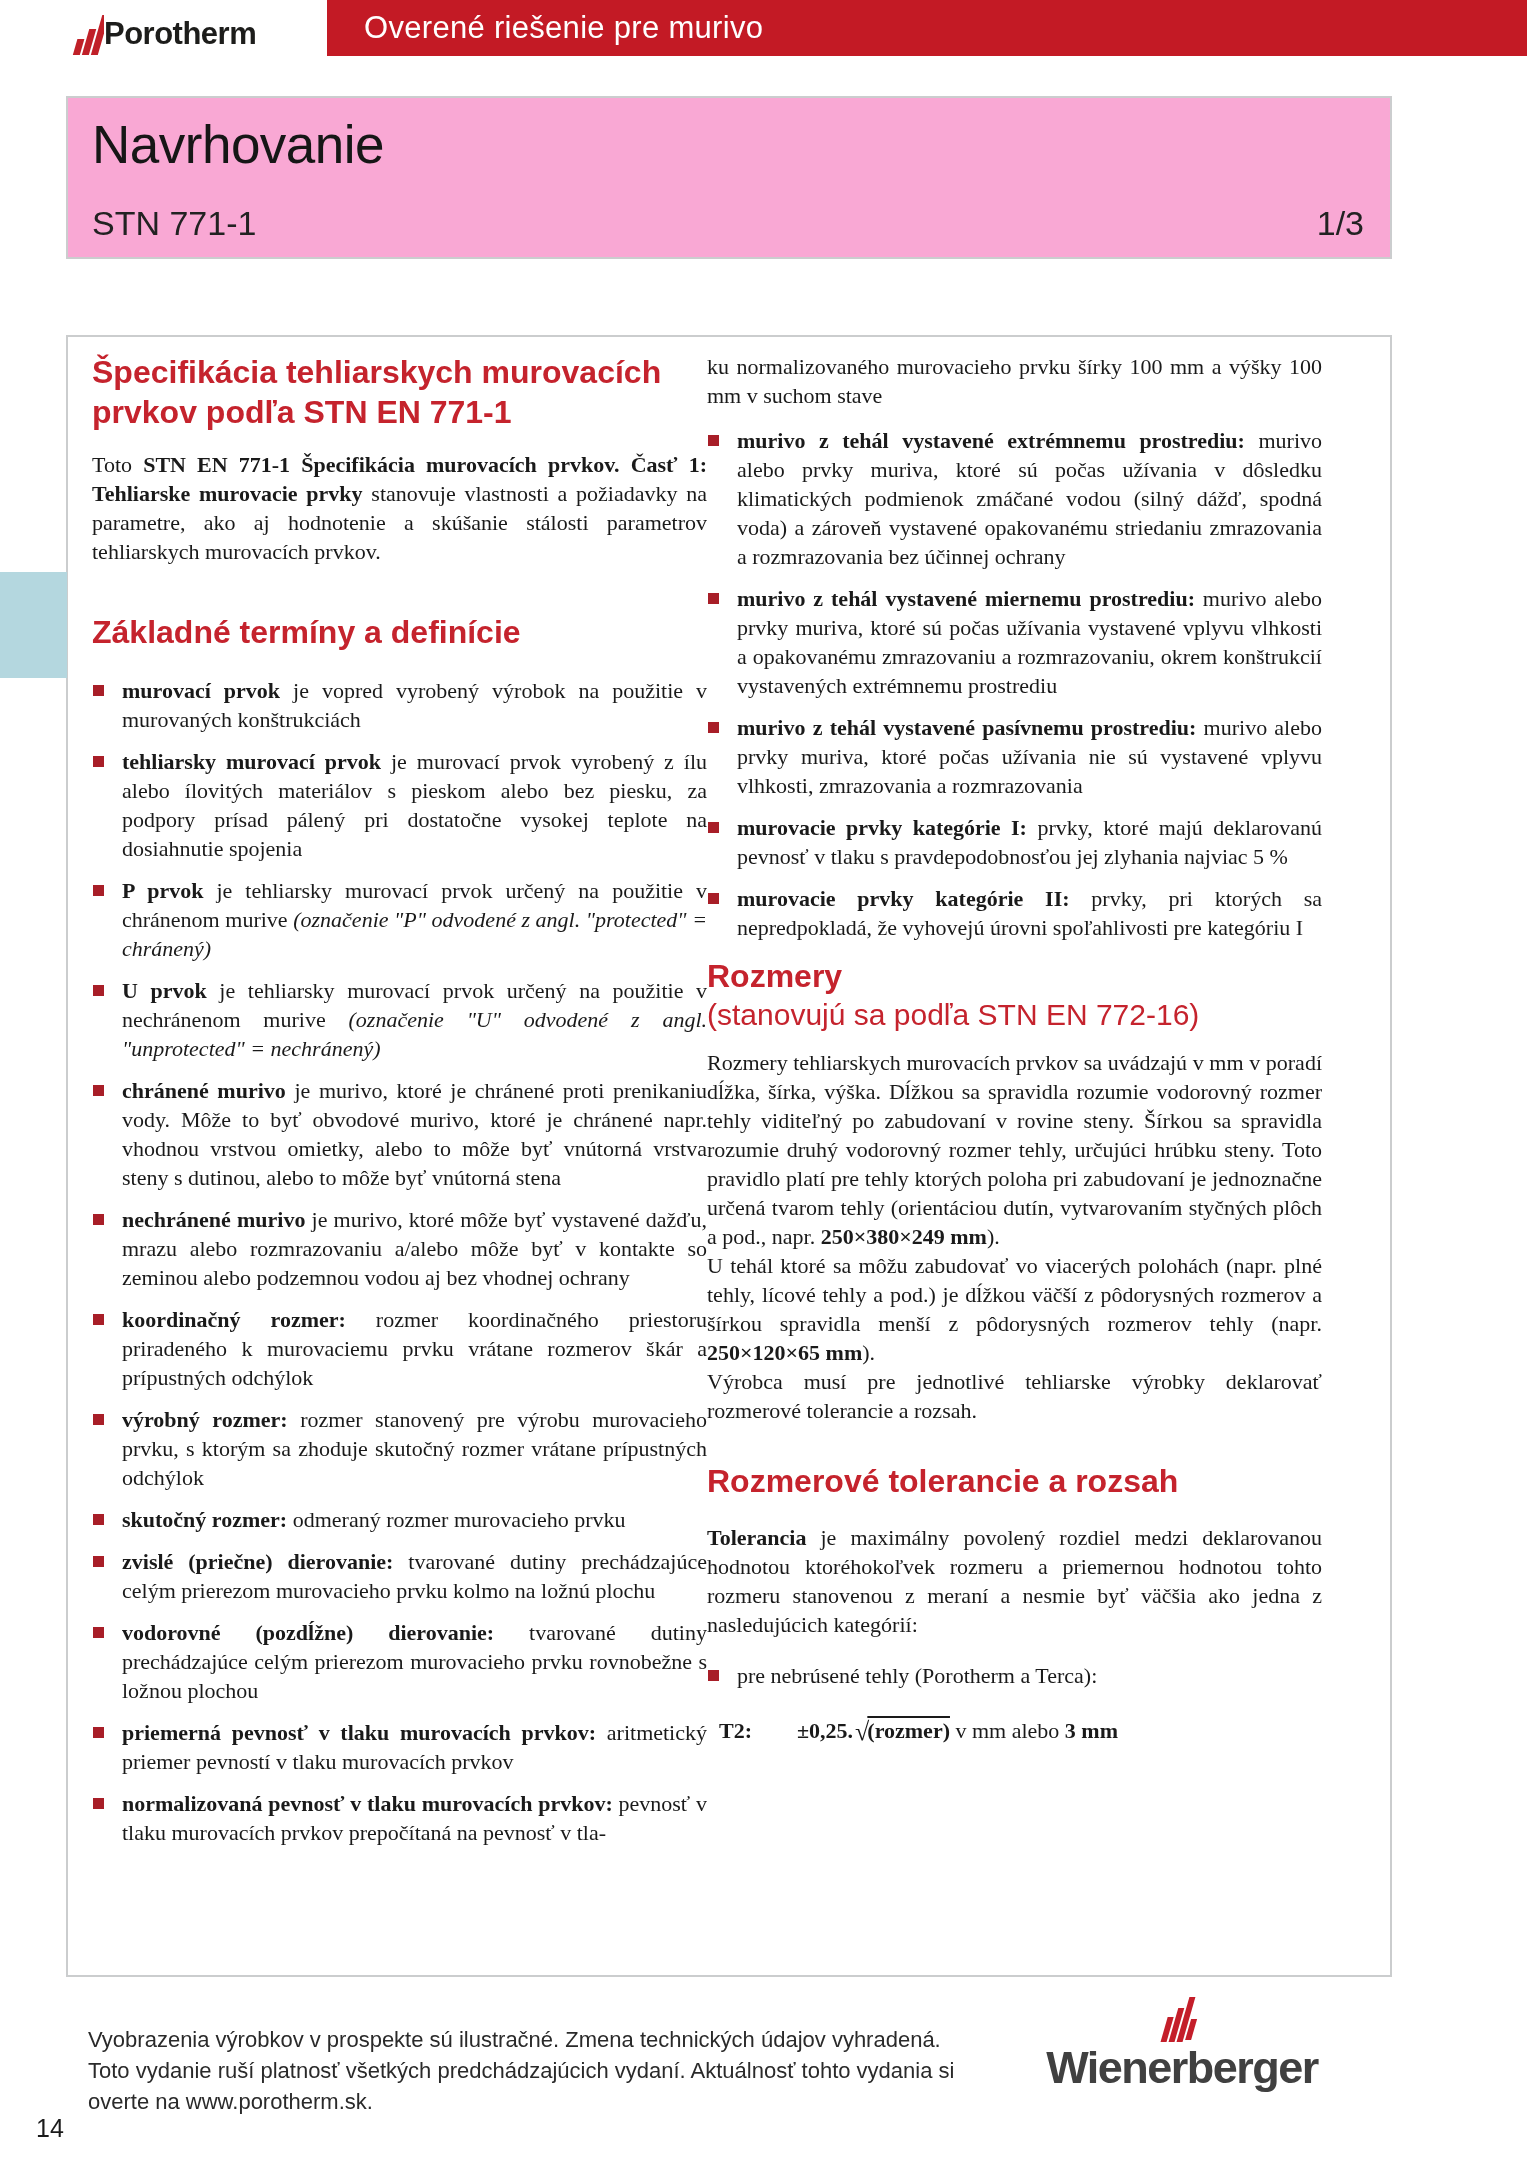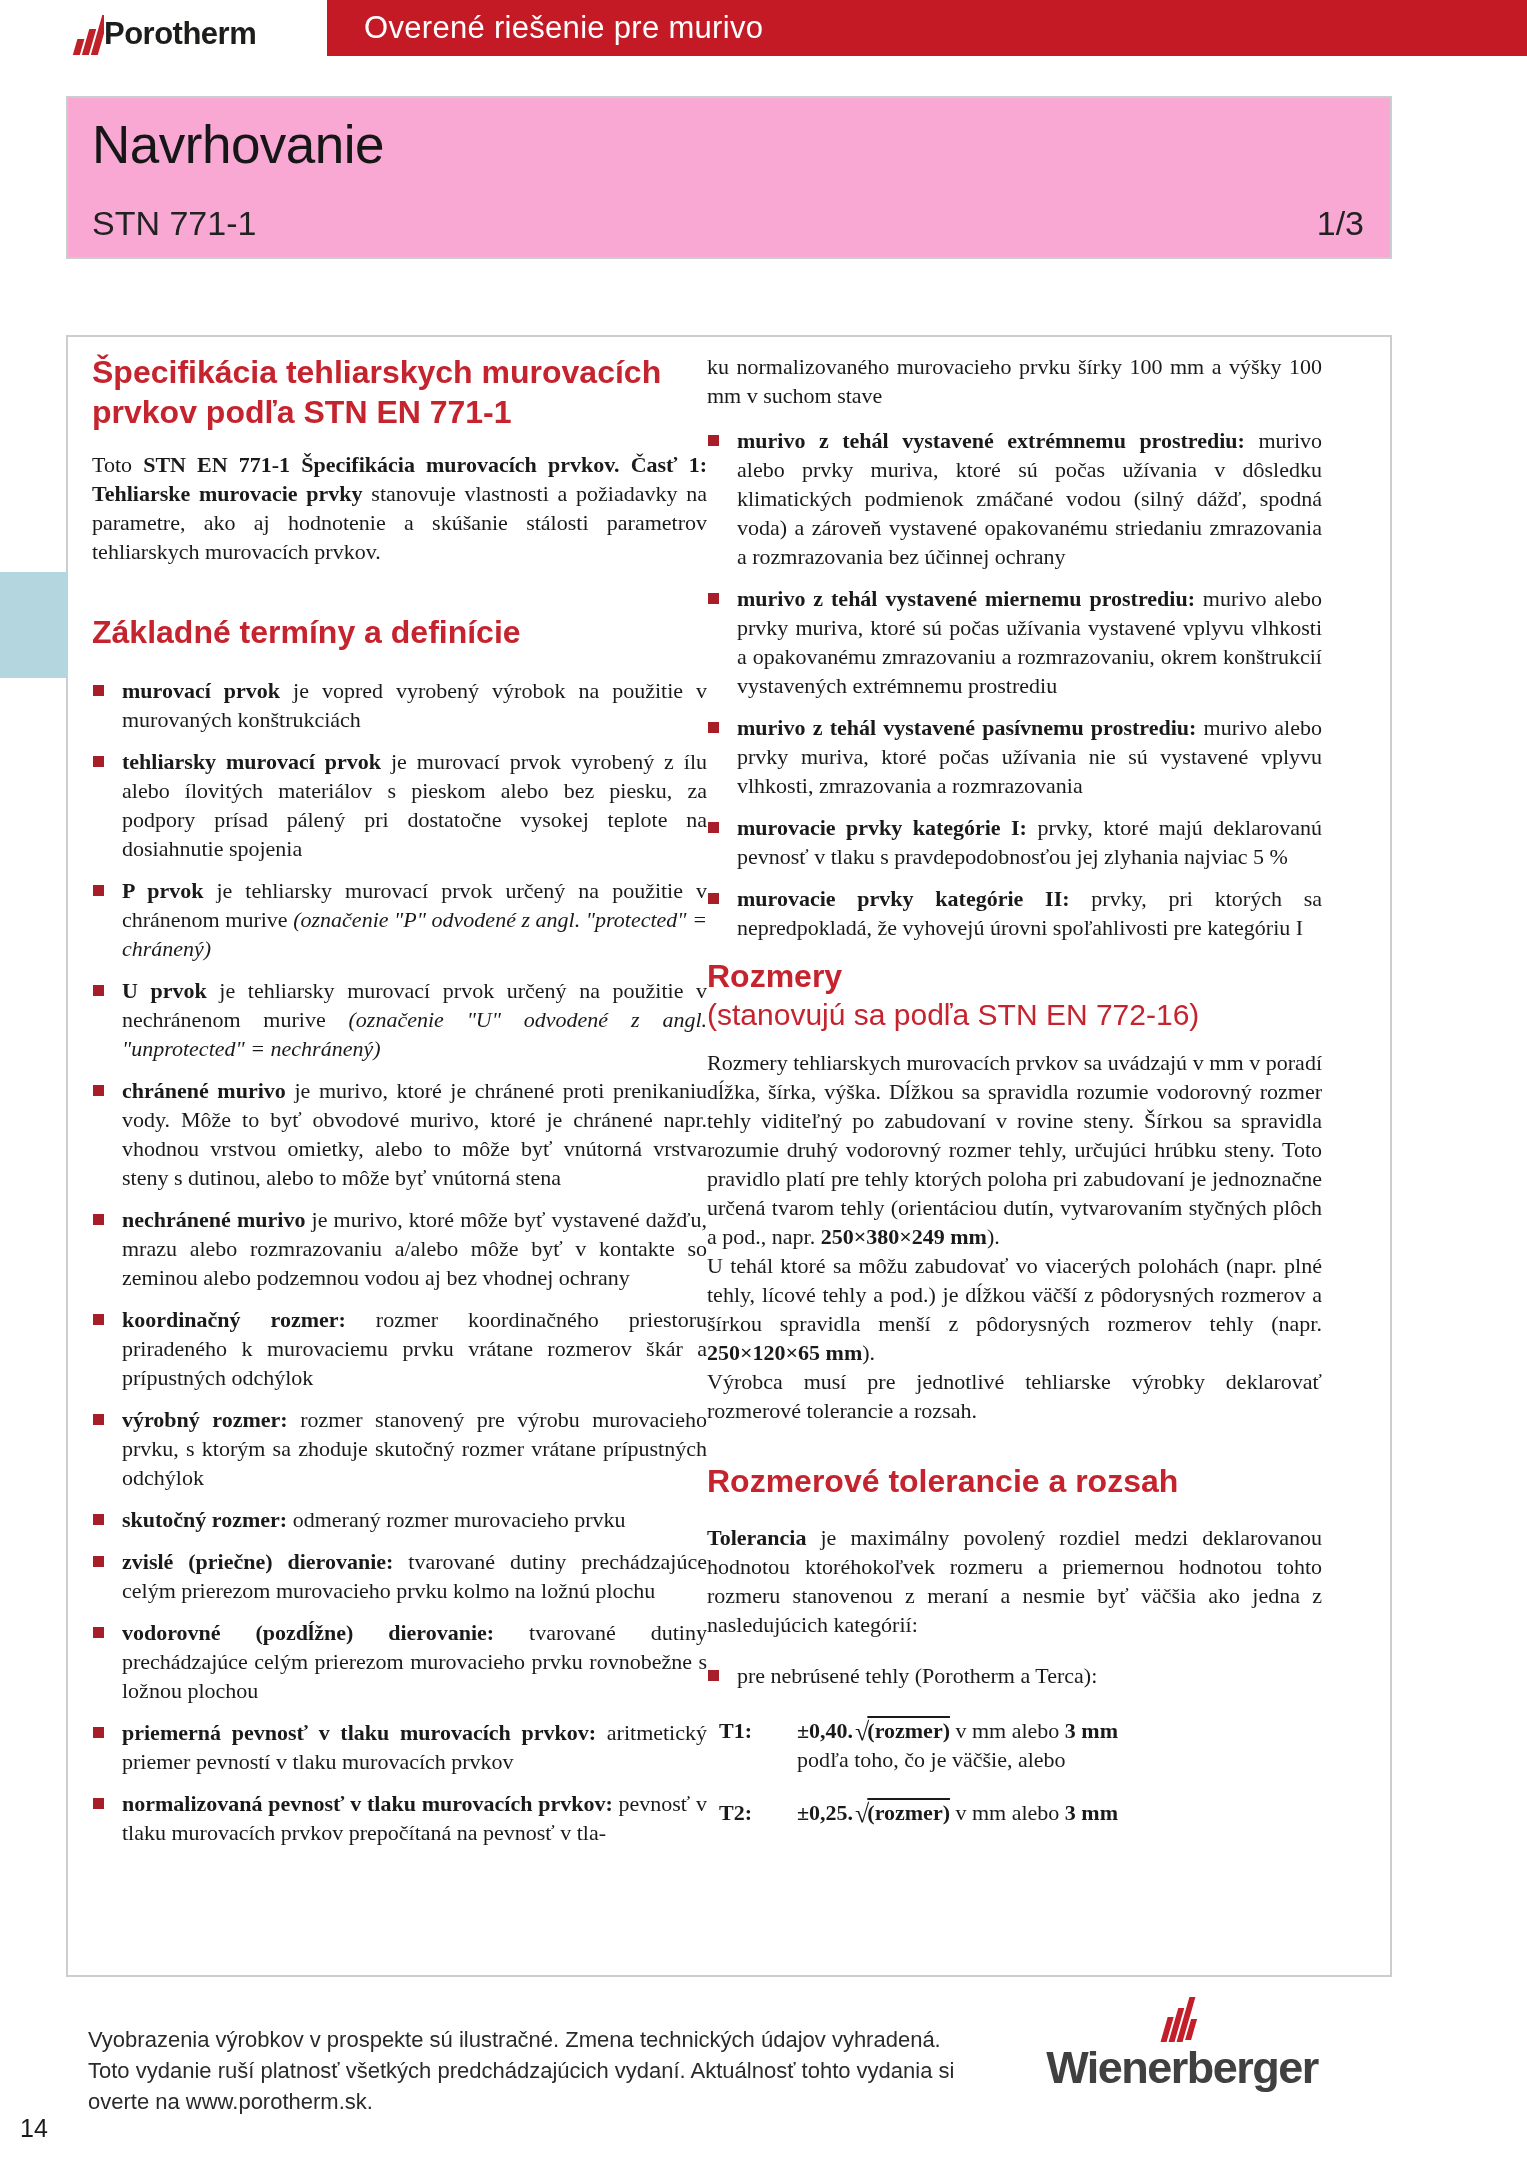--- a/index.html
+++ b/index.html
@@ -50,21 +50,21 @@
   .tol-row{display:flex;margin:0 0 24px 0;padding-left:12px;}
   .tol-label{width:78px;flex:none;font-weight:700;}
   .tol-content{flex:1;}
   .seg-b{font-weight:700;}
   .seg-i{font-style:italic;}
   .seg-over{text-decoration:overline;text-decoration-thickness:2px;}
   .seg-sqrt{font-size:1.18em;line-height:1;vertical-align:-2px;margin-left:2px;margin-right:-2px;}
   
   .footer-disclaimer{position:absolute;left:88px;top:2002px;width:880px;
     font-size:22px;line-height:31px;color:#2a2a2a;text-align:left;}
-  .page-number{position:absolute;left:20px;top:2114px;font-size:25px;color:#1a1a1a;}
+  .page-number{position:absolute;left:36px;top:2114px;font-size:25px;color:#1a1a1a;}
   .wb-logo{position:absolute;left:1032px;top:1995px;width:300px;text-align:center;}
   .wb-icon{display:block;margin:0 auto;}
   .wb-name{font-size:45px;font-weight:700;color:#404040;letter-spacing:-1.5px;line-height:46px;}
 </style>
 </head>
 <body>
 
 <div class="brand">
   <svg class="p-icon" width="40" height="50" viewBox="0 0 40 50" aria-hidden="true">
     <g fill="#c02028" transform="skewX(-16)">
@@ -133,27 +133,20 @@
       <p class="body-text"><span>Výrobca musí pre jednotlivé tehliarske výrobky deklarovať rozmerové tolerancie a rozsah.</span></p>
     </div>
 
     <h2 class="red-h2 h2-tol">Rozmerové tolerancie a rozsah</h2>
     <p class="body-text"><span class="seg-b">Tolerancia</span><span> je maximálny povolený rozdiel medzi deklarovanou hodnotou ktoréhokoľvek rozmeru a priemernou hodnotou tohto rozmeru stanovenou z meraní a nesmie byť väčšia ako jedna z nasledujúcich kategórií:</span></p>
     <div class="terms tol-bullets">
         <div class="bullet-item body-text"><span class="bullet-square"></span><span class="bullet-text"><span>pre nebrúsené tehly (Porotherm a Terca):</span></span></div>
       </div>
     <div class="tol-rows">
         <div class="tol-row">
-          <div class="tol-label body-text">T1:</div>
-          <div class="tol-content body-text">
-            <div><span class="seg-b">±0,40.</span><span class="seg-b seg-sqrt">√</span><span class="seg-b seg-over">(rozmer)</span><span> v mm alebo </span><span class="seg-b">3 mm</span></div>
-            <div>podľa toho, čo je väčšie, alebo</div>
-          </div>
-        </div>
-        <div class="tol-row">
           <div class="tol-label body-text">T2:</div>
           <div class="tol-content body-text">
             <div><span class="seg-b">±0,25.</span><span class="seg-b seg-sqrt">√</span><span class="seg-b seg-over">(rozmer)</span><span> v mm alebo </span><span class="seg-b">3 mm</span></div>
           </div>
         </div>
       </div>
   </div>
 
 </div>
 

